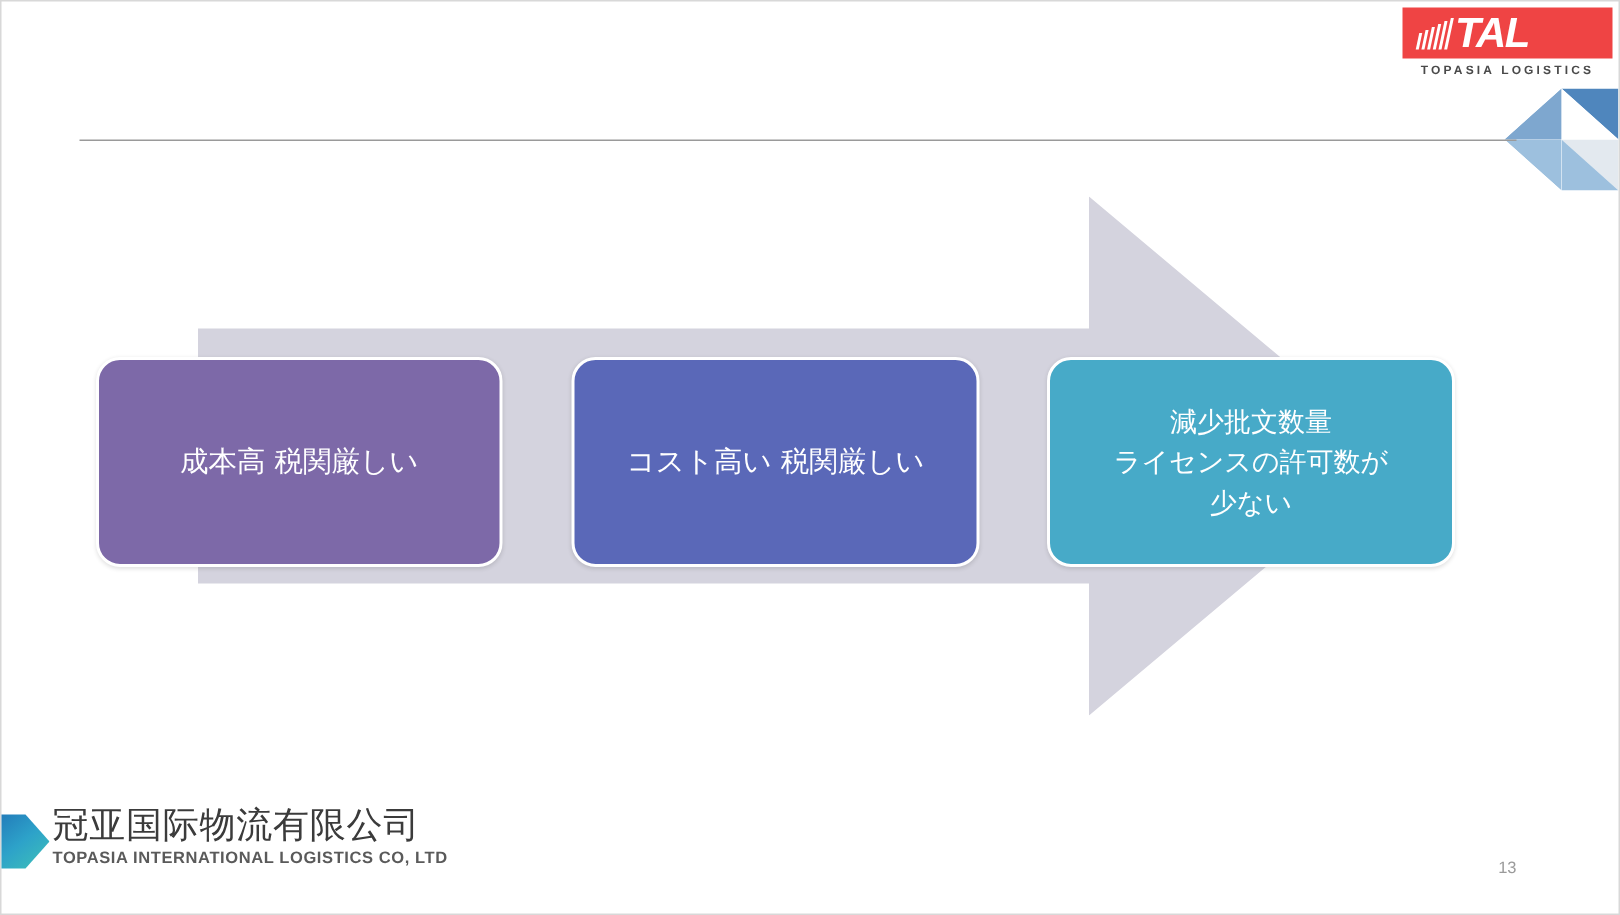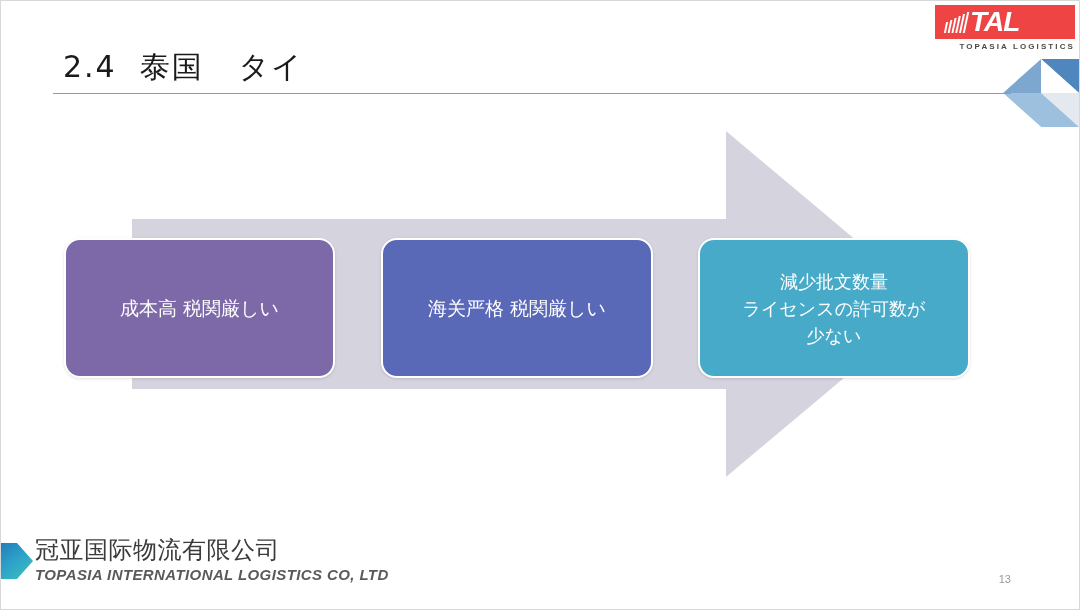--- a/index.html
+++ b/index.html
@@ -66,21 +66,20 @@
     letter-spacing: -1px;
     line-height: 1;
   }
   .logo-sub {
     font-size: 8px;
     letter-spacing: 2.1px;
     color: #4a4a4a;
     font-weight: bold;
     margin-top: 3px;
     font-family: "Liberation Sans", sans-serif;
-    text-align: right;
   }
 
   
   .tiles {
     position: absolute;
     top: 58px;
     right: 0px;
     width: 76px;
     height: 68px;
   }
@@ -177,23 +176,22 @@
     top: 2px;
   }
   .footer-cn {
     font-size: 24px;
     color: #3b3b3b;
     font-family: "DejaVu Sans", "Liberation Sans", sans-serif;
     letter-spacing: 0.5px;
     line-height: 1.1;
   }
   .footer-en {
-    font-size: 15px;
+    font-size: 11px;
     color: #5a5a5a;
-    font-style: italic;
     font-weight: bold;
     letter-spacing: 0.4px;
     margin-top: 3px;
     font-family: "Liberation Sans", sans-serif;
   }
   .page-num {
     position: absolute;
     right: 68px;
     bottom: 24px;
     font-size: 11px;
@@ -245,33 +243,32 @@
       </svg>
     </div>
     <div class="tile" style="left:38px; top:34px;">
       <svg class="tri" viewBox="0 0 38 34" preserveAspectRatio="none">
         <polygon points="0,0 38,0 38,34" fill="#e3e9ef"></polygon>
         <polygon points="0,0 0,34 38,34" fill="#9dc0de"></polygon>
       </svg>
     </div>
   </div>
 
-  <div class="title">2.4  泰国   タイ</div>
   <div class="title-rule"></div>
 
   <svg class="arrow" viewBox="0 0 800 346" preserveAspectRatio="none">
     <polygon points="0,88 594,88 594,0 800,173 594,346 594,258 0,258" fill="#d4d3de"></polygon>
   </svg>
 
   <div class="boxes">
     <div class="pbox pbox-1" style="background:#7d69a8;">
       <span class="pbox-text">成本高  税関厳しい</span>
     </div>
     <div class="pbox pbox-2" style="background:#5a68b8;">
-      <span class="pbox-text">海关严格  税関厳しい</span>
+      <span class="pbox-text">コスト高い  税関厳しい</span>
     </div>
     <div class="pbox pbox-3" style="background:#47aac8;">
       <span class="pbox-text">減少批文数量
 ライセンスの許可数が
 少ない</span>
     </div>
   </div>
 
   <div class="footer">
     <svg class="footer-mark" viewBox="0 0 46 44">

